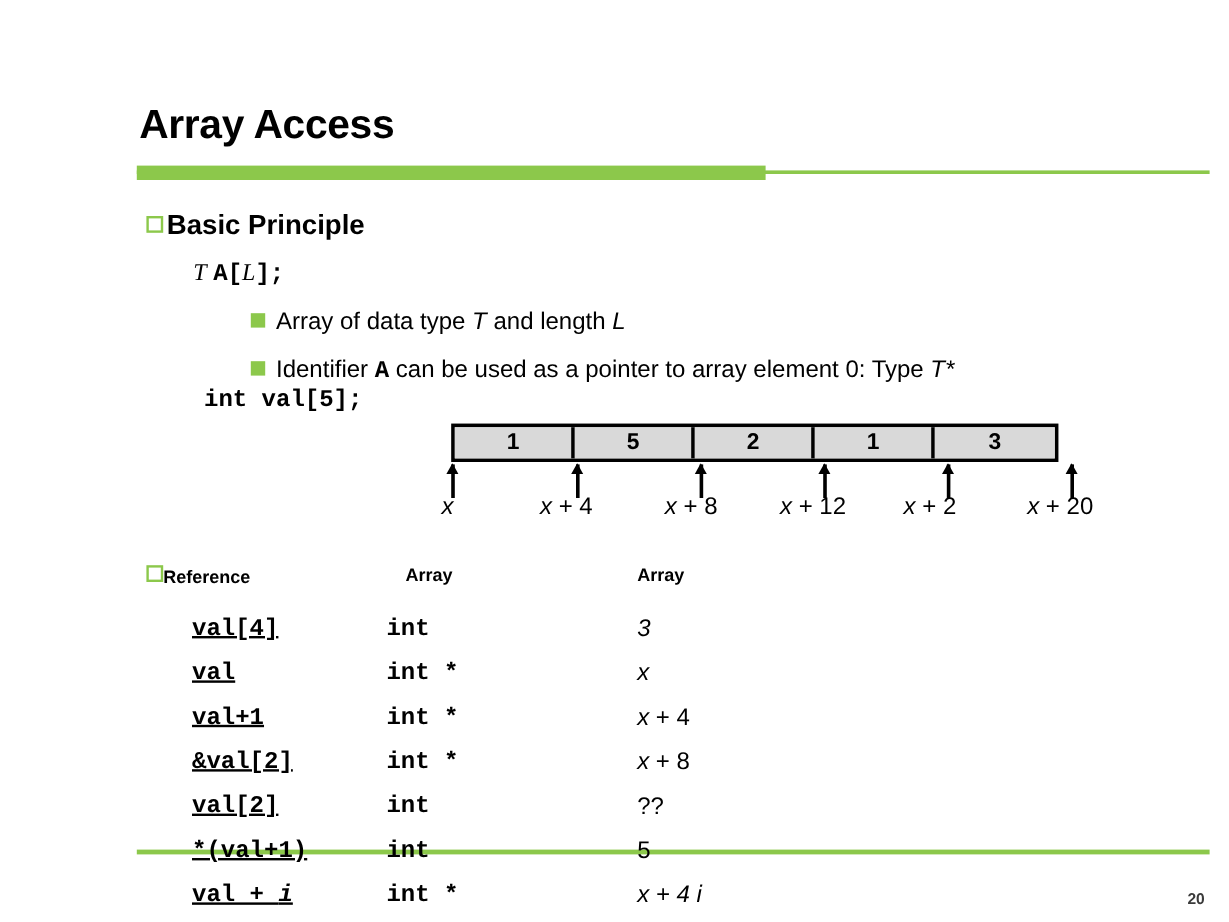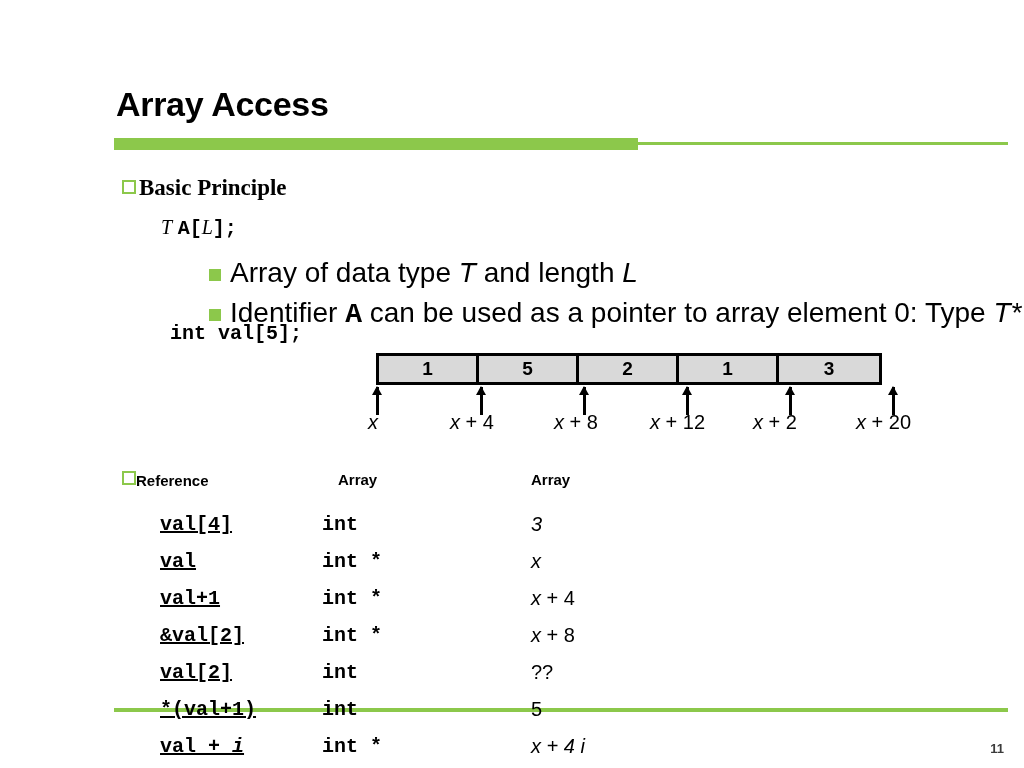--- a/index.html
+++ b/index.html
@@ -79,30 +79,30 @@
     background: #8CC84B;
     vertical-align: 1px;
   }
 
   .l1 {
     position: absolute;
     font-size: 23px;
     font-weight: bold;
     white-space: nowrap;
   }
-  .l1 .txt { margin-left: 3px; font-family: Liberation Serif, serif; }
+  .l1 .txt { margin-left: 3px; }
 
   .l2-code {
     position: absolute;
     font-size: 20px;
     white-space: nowrap;
   }
   .l3 {
     position: absolute;
-    font-size: 28px;
+    font-size: 20px;
     white-space: nowrap;
     padding-left: 47px;
   }
   .l3 .txt { margin-left: 9px; }
 
   .mono {
     font-family: "Liberation Mono", monospace;
     font-weight: bold;
   }
   .ital {
@@ -313,15 +313,15 @@
     <span class="cell-type mono">int</span>
     <span class="cell-val"><span>5</span><span></span></span>
   </div>
 
   <div class="tbl-row" style="top:735px; left:0; width:100%">
     <span class="cell-ref mono"><span>val + </span><span class="ital-sans">i</span></span>
     <span class="cell-type mono">int *</span>
     <span class="cell-val"><span class="ital-sans">x</span><span class="ital-sans"> + 4 i</span></span>
   </div>
 
-  <div class="page-num">11</div>
+  <div class="page-num">20</div>
 
 </div>
 
 </body></html>

